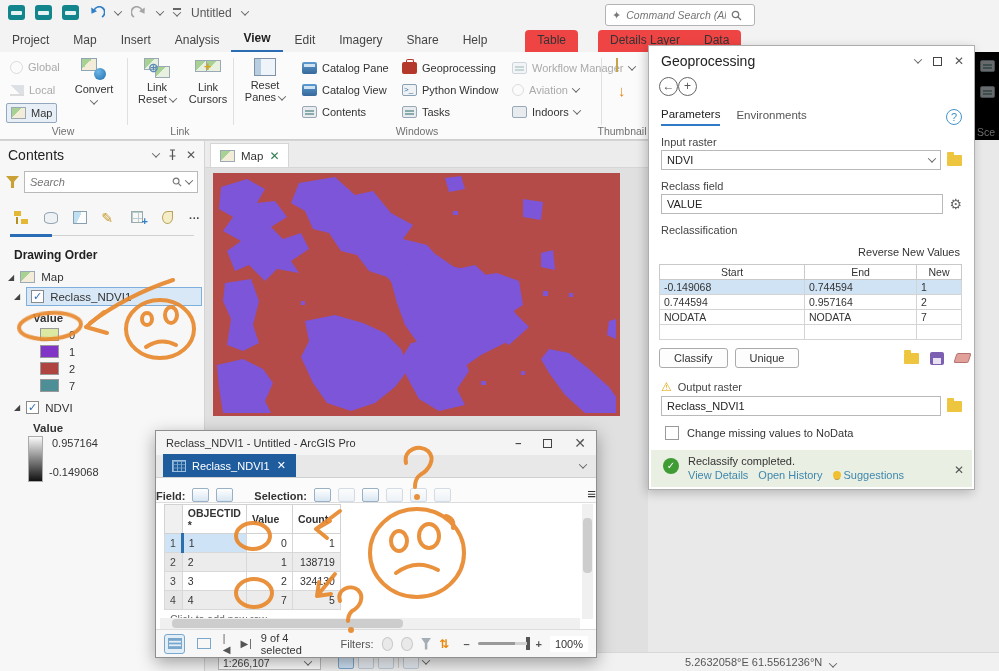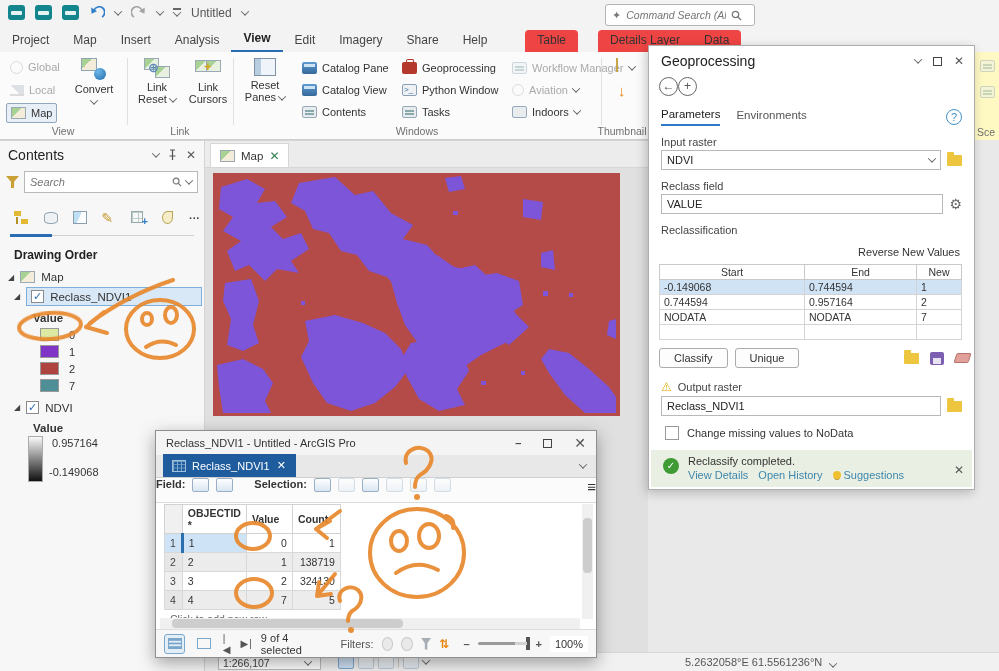--- a/index.html
+++ b/index.html
@@ -124,21 +124,21 @@
   .bulb { width:8px; height:8px; border-radius:50%; background:#f0c030; box-shadow:0 2px 0 -1px #b89a40; }
 
   
   .twin { position:absolute; left:155px; top:430px; width:442px; height:228px; background:#fff; border:1px solid #8f8f8f; box-shadow:0 5px 16px rgba(0,0,0,.35); }
   .twin-title { height:24px; background:#f4f4f4; display:flex; align-items:center; padding:0 10px; font-size:11px; color:#333; }
   .win-btns { margin-left:auto; display:flex; gap:22px; color:#444; align-items:center; }
   .maxbox { width:9px; height:9px; border:1.2px solid #444; }
   .twin-tabs { height:23px; background:#e8e8e8; display:flex; align-items:flex-end; border-bottom:1px solid #d0d0d0; }
   .twin-tab { background:#1e5c9e; color:#fff; height:23px; display:flex; align-items:center; gap:7px; padding:0 10px; margin-left:7px; font-size:11px; }
   .grid-ic { width:12px; height:10px; background:linear-gradient(#cfe0f0,#cfe0f0); outline:1px solid #9fc0dd; background-image:linear-gradient(#7aa7cc 1px,transparent 1px),linear-gradient(90deg,#7aa7cc 1px,transparent 1px); background-size:4px 3.3px; }
-  .twin-toolbar { height:25px; display:flex; align-items:flex-start; gap:7px; padding:0 0; background:#fbfbfb; border-bottom:1px solid #dcdcdc; font-size:11px; }
+  .twin-toolbar { height:25px; display:flex; align-items:flex-end; gap:7px; padding:0 0; background:#fbfbfb; border-bottom:1px solid #dcdcdc; font-size:11px; }
   .bold { font-weight:bold; }
   .ticon { width:17px; height:14px; border:1px solid #9ab0c4; background:linear-gradient(#ffffff,#d8e6f2); border-radius:2px; }
   .attr-table { border-collapse:collapse; font-size:10.5px; margin:1px 0 0 8px; }
   .attr-table th { border:1px solid #d2d2d2; font-weight:bold; padding:2px 5px; text-align:left; background:#fff; height:17px; }
   .attr-table td { border:1px solid #d8d8d8; padding:2px 5px; height:19px; background:#fff; }
   .attr-table .rownum { background:#f0f0f0; width:14px; color:#444; }
   .attr-table tr.alt td { background:#ececec; }
   .attr-table tr.alt td.rownum { background:#e6e6e6; }
   .attr-table td.selcell { background:#cfe3f6 !important; border-left:3px solid #2c6fad; }
   .attr-table td.selnum { background:#cfe3f6 !important; }
@@ -161,21 +161,21 @@
   .zoom-pct { background:#fff; padding:2px 5px; }
 
   
   .statusbar { position:absolute; left:205px; right:0; bottom:0; height:19px; background:#f1f1f1; border-top:1px solid #d7d7d7; }
   .scale-box { position:absolute; left:13px; top:2px; width:103px; height:15px; border:1px solid #bbb; background:#fff; display:flex; align-items:center; padding:0 4px; gap:4px; font-size:10.5px; color:#444; }
   .sb-icons { position:absolute; left:133px; top:2px; display:flex; gap:4px; align-items:center; }
   .sb-ic { width:16px; height:14px; border:1px solid #c2ccd6; background:linear-gradient(#fff,#e2eaf2); border-radius:2px; }
   .sb-ic.sel { border-color:#7aa7cc; background:#cfe3f6; }
   .coords { position:absolute; left:480px; top:3px; color:#555; font-size:11px; display:flex; gap:8px; align-items:flex-end; }
 
-  .edge-strip { position:absolute; right:0; top:52px; width:24px; height:88px; background:#fef9c3; }
+  .edge-strip { position:absolute; right:0; top:52px; width:24px; height:88px; background:#000000; }
 
   .annot { position:absolute; left:0; top:0; pointer-events:none; z-index:50; }
   .annot * { stroke-linecap:round; stroke-linejoin:round; }
 </style>
 </head>
 <body>
 
 <div class="app">
 
   <div class="titlebar">

